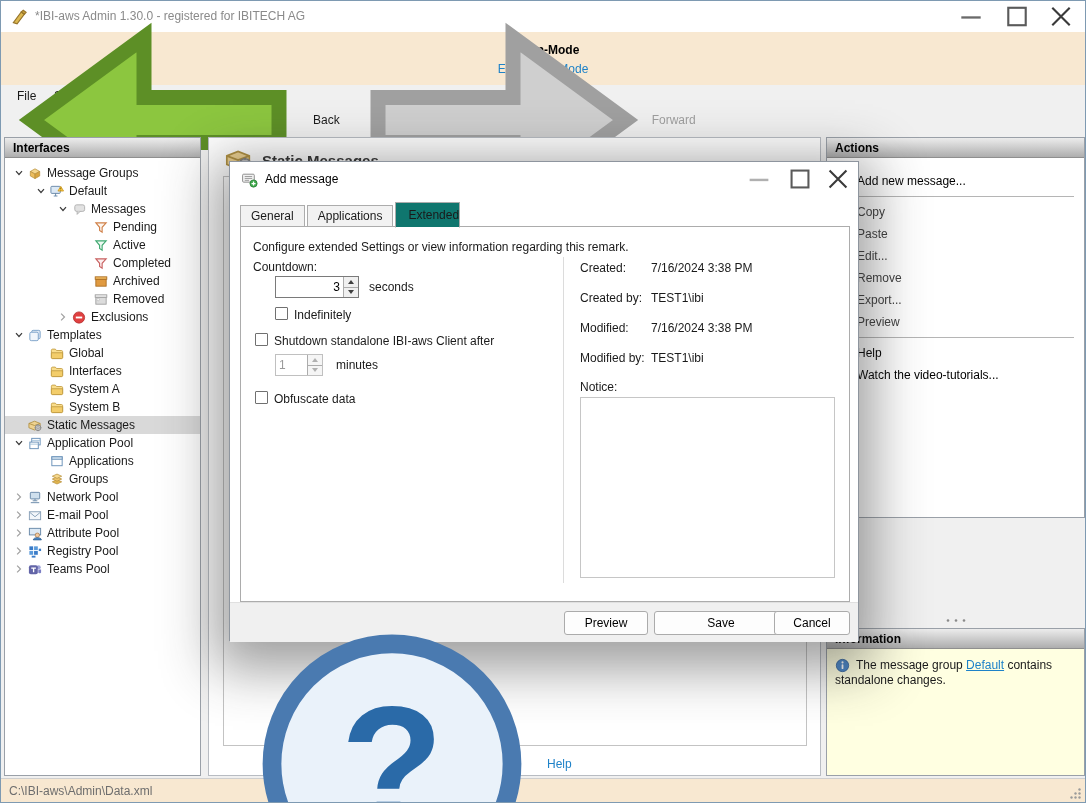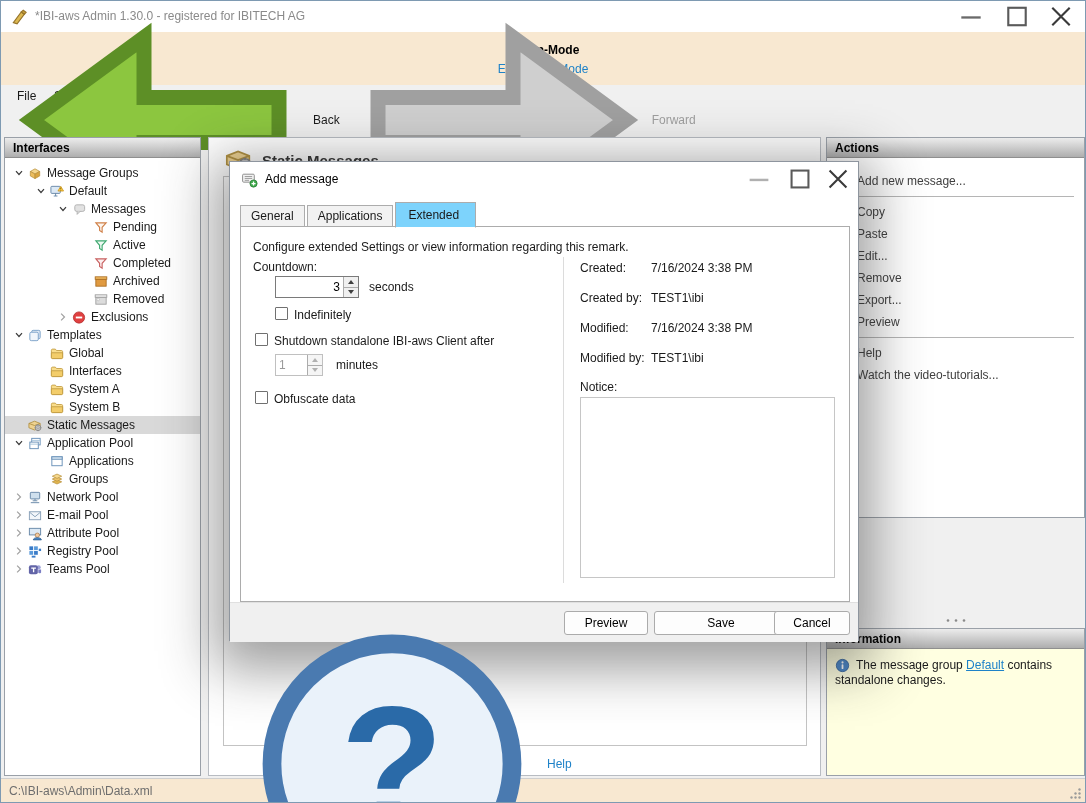--- a/index.html
+++ b/index.html
@@ -53,42 +53,42 @@
 
   
   .main-header { position:absolute; left:15px; top:7px; display:flex; align-items:center; gap:8px; }
   .main-header .bigicon { width:30px; height:30px; }
   .main-header .bigicon svg { width:30px; height:30px; }
   .main-title { font-size:15px; font-weight:bold; color:#333; }
   .main-listbox { position:absolute; left:14px; top:38px; width:584px; height:570px; background:#fff; border:1px solid #c3c3c3; }
 
   
   .actions-body { padding:12px 10px 0 30px; }
-  .action-link { height:22px; line-height:22px; color:#404040; cursor:pointer; }
+  .action-link { height:22px; line-height:22px; color:#000000; cursor:pointer; }
   .action-item { height:22px; line-height:22px; color:#404040; cursor:pointer; }
   .asep { border:none; border-top:1px solid #b5b5b5; margin:4px 0; }
 
   
   .statusbar { position:absolute; left:0; top:777px; width:100%; height:25px; background:#f8e8d1; border-top:1px solid #cfcfcf; }
   .status-path { position:absolute; left:8px; top:5px; color:#6e6e6e; }
   .grip { position:absolute; right:3px; bottom:3px; width:13px; height:13px; cursor:nwse-resize; }
 
   
   .dialog { position:absolute; left:228px; top:160px; width:630px; height:480px; background:#fff;
             border:1px solid #8e959e; box-shadow:0 14px 50px 14px rgba(40,40,40,.45); z-index:50; }
   .dlg-titlebar { position:absolute; left:0; top:0; width:100%; height:34px; background:#fff; }
   .dlg-logo { position:absolute; left:11px; top:9px; width:17px; height:17px; }
   .dlg-title { position:absolute; left:35px; top:10px; color:#000; }
   .dctl { position:absolute; top:2px; width:34px; height:30px; display:flex; align-items:center; justify-content:center; cursor:pointer; }
   .dctl svg { width:13px; height:13px; }
   .dc-min { right:82px; } .dc-max { right:41px; } .dc-close { right:3px; }
 
   .tabstrip { position:absolute; left:10px; top:42px; height:23px; display:flex; align-items:flex-end; }
   .tab { padding:3px 10px 4px 10px; border:1px solid #acacac; border-bottom:none; background:#f2f2f2; margin-right:2px; cursor:pointer; position:relative; }
-  .tab.active { background:#7dd3fc; padding:5px 16px 5px 12px; z-index:3; border-bottom:1px solid #fff; margin-bottom:-1px; }
+  .tab.active { background:#0f766e; padding:5px 0 5px 12px; z-index:3; border-bottom:1px solid #fff; margin-bottom:-1px; }
   .lang-btn { position:absolute; right:12px; top:44px; display:flex; align-items:center; gap:5px; cursor:pointer; }
   .lang-btn svg { width:16px; height:16px; }
 
   .tabpage { position:absolute; left:10px; top:64px; width:610px; height:376px; background:#fff; border:1px solid #acacac; }
   .dlg-desc { position:absolute; left:12px; top:13px; }
   .lbl { position:absolute; }
   .vdivider { position:absolute; left:322px; top:30px; bottom:18px; width:1px; background:#dcdcdc; }
 
   .spinner { position:absolute; display:flex; height:22px; border:1px solid #7a7a7a; background:#fff; }
   .spinner input { border:none; outline:none; height:100%; font:12px "Liberation Sans",sans-serif; padding:0 3px; width:100%; background:transparent; }

